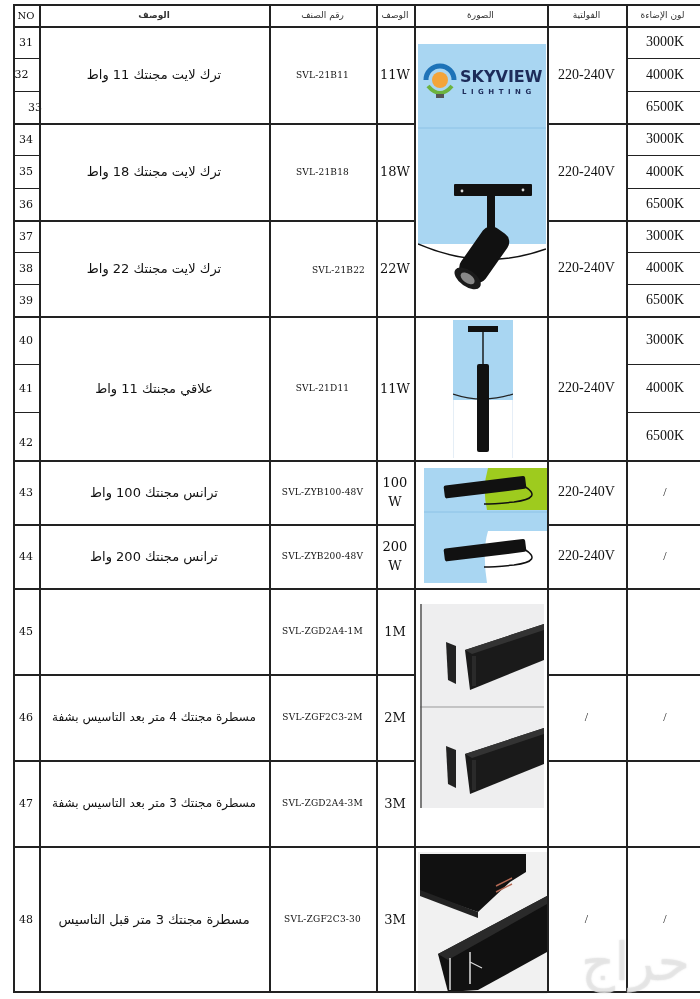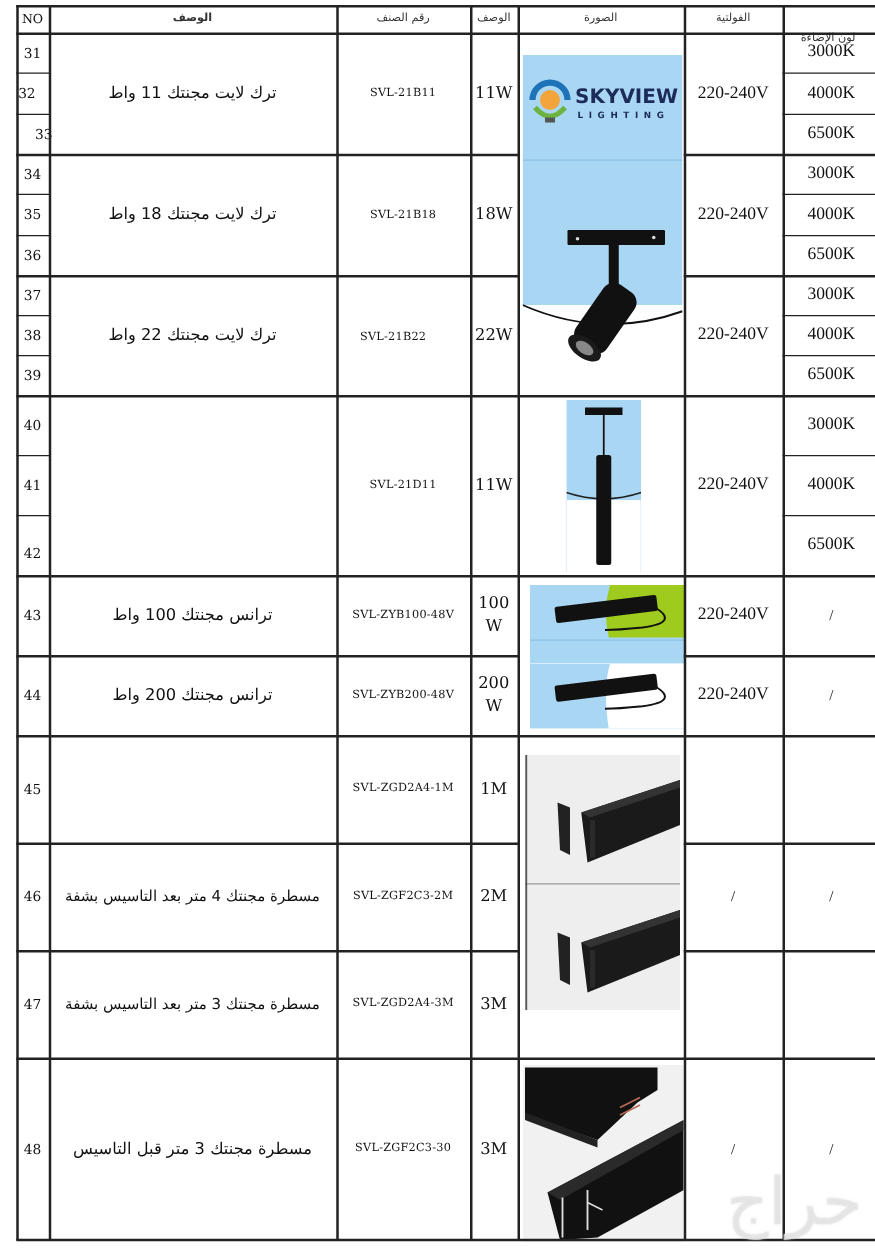--- a/index.html
+++ b/index.html
@@ -24,21 +24,21 @@
 <body>
 
 <div class="sheet" id="sheet" style="height:988px;margin-left:10px;">
 
   <div class="c hd" style="left:0;top:0;width:26px;height:22px;font-family:'DejaVu Serif',serif;font-size:10px;color:#111;">NO</div>
   <div class="c hd" style="left:26px;top:0;width:230px;height:22px;font-weight:bold;">الوصف</div>
   <div class="c hd" style="left:256px;top:0;width:107px;height:22px;">رقم الصنف</div>
   <div class="c hd" style="left:363px;top:0;width:38px;height:22px;">الوصف</div>
   <div class="c hd" style="left:401px;top:0;width:133px;height:22px;">الصورة</div>
   <div class="c hd" style="left:534px;top:0;width:79px;height:22px;">الفولتية</div>
-  <div class="c hd" style="left:613px;top:16px;width:73px;height:22px;text-align:center;">لون الإضاءة</div>
+  <div class="c hd" style="left:613px;top:0;width:73px;height:22px;text-align:center;">لون الإضاءة</div>
 
   <div class="c no" style="left:0;top:22px;width:26px;height:32px;">31</div>
   <div class="c no" style="left:0;top:54px;width:17px;height:33px;">32</div>
   <div class="c no" style="left:0;top:87px;width:44px;height:32px;">33</div>
   <div class="c no" style="left:0;top:119px;width:26px;height:32px;">34</div>
   <div class="c no" style="left:0;top:151px;width:26px;height:33px;">35</div>
   <div class="c no" style="left:0;top:184px;width:26px;height:32px;">36</div>
   <div class="c no" style="left:0;top:216px;width:26px;height:32px;">37</div>
   <div class="c no" style="left:0;top:248px;width:26px;height:32px;">38</div>
   <div class="c no" style="left:0;top:280px;width:26px;height:32px;">39</div>
@@ -48,29 +48,30 @@
   <div class="c no" style="left:0;top:456px;width:26px;height:64px;">43</div>
   <div class="c no" style="left:0;top:520px;width:26px;height:64px;">44</div>
   <div class="c no" style="left:0;top:584px;width:26px;height:86px;">45</div>
   <div class="c no" style="left:0;top:670px;width:26px;height:86px;">46</div>
   <div class="c no" style="left:0;top:756px;width:26px;height:86px;">47</div>
   <div class="c no" style="left:0;top:842px;width:26px;height:146px;">48</div>
 
   <div class="c desc" style="left:26px;top:22px;width:230px;height:97px;">ترك لايت مجنتك 11 واط</div>
   <div class="c desc" style="left:26px;top:119px;width:230px;height:97px;">ترك لايت مجنتك 18 واط</div>
   <div class="c desc" style="left:26px;top:216px;width:230px;height:96px;">ترك لايت مجنتك 22 واط</div>
+  <div class="c desc" style="left:26px;top:312px;width:230px;height:144px;">علاقي مجنتك 11 واط</div>
   <div class="c desc" style="left:26px;top:456px;width:230px;height:64px;">ترانس مجنتك 100 واط</div>
   <div class="c desc" style="left:26px;top:520px;width:230px;height:64px;">ترانس مجنتك 200 واط</div>
   <div class="c desc" style="left:26px;top:670px;width:230px;height:86px;font-size:12px;">مسطرة مجنتك 4 متر بعد التاسيس بشفة</div>
   <div class="c desc" style="left:26px;top:756px;width:230px;height:86px;font-size:12px;">مسطرة مجنتك 3 متر بعد التاسيس بشفة</div>
   <div class="c desc" style="left:26px;top:842px;width:230px;height:146px;">مسطرة مجنتك 3 متر قبل التاسيس</div>
 
   <div class="c pn" style="left:256px;top:22px;width:107px;height:97px;">SVL-21B11</div>
   <div class="c pn" style="left:256px;top:119px;width:107px;height:97px;">SVL-21B18</div>
-  <div class="c pn" style="left:248px;top:216px;width:107px;height:100px;">SVL-21B22</div>
+  <div class="c pn" style="left:272px;top:216px;width:107px;height:100px;">SVL-21B22</div>
   <div class="c pn" style="left:256px;top:312px;width:107px;height:144px;">SVL-21D11</div>
   <div class="c pn" style="left:256px;top:456px;width:107px;height:64px;">SVL-ZYB100-48V</div>
   <div class="c pn" style="left:256px;top:520px;width:107px;height:64px;">SVL-ZYB200-48V</div>
   <div class="c pn" style="left:256px;top:584px;width:107px;height:86px;">SVL-ZGD2A4-1M</div>
   <div class="c pn" style="left:256px;top:670px;width:107px;height:86px;">SVL-ZGF2C3-2M</div>
   <div class="c pn" style="left:256px;top:756px;width:107px;height:86px;">SVL-ZGD2A4-3M</div>
   <div class="c pn" style="left:256px;top:842px;width:107px;height:146px;">SVL-ZGF2C3-30</div>
 
   <div class="c w" style="left:363px;top:22px;width:38px;height:97px;">11W</div>
   <div class="c w" style="left:363px;top:119px;width:38px;height:97px;">18W</div>

